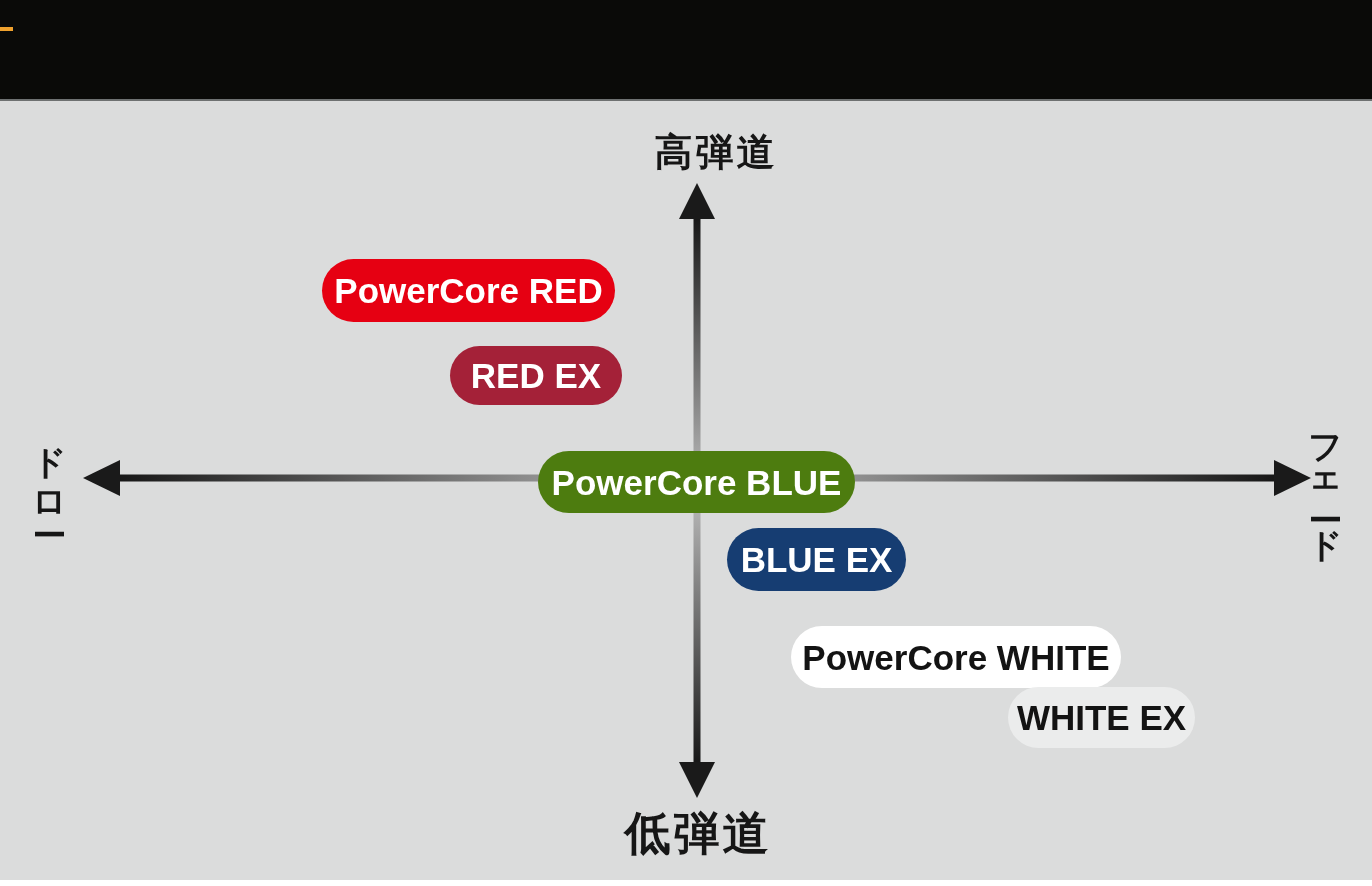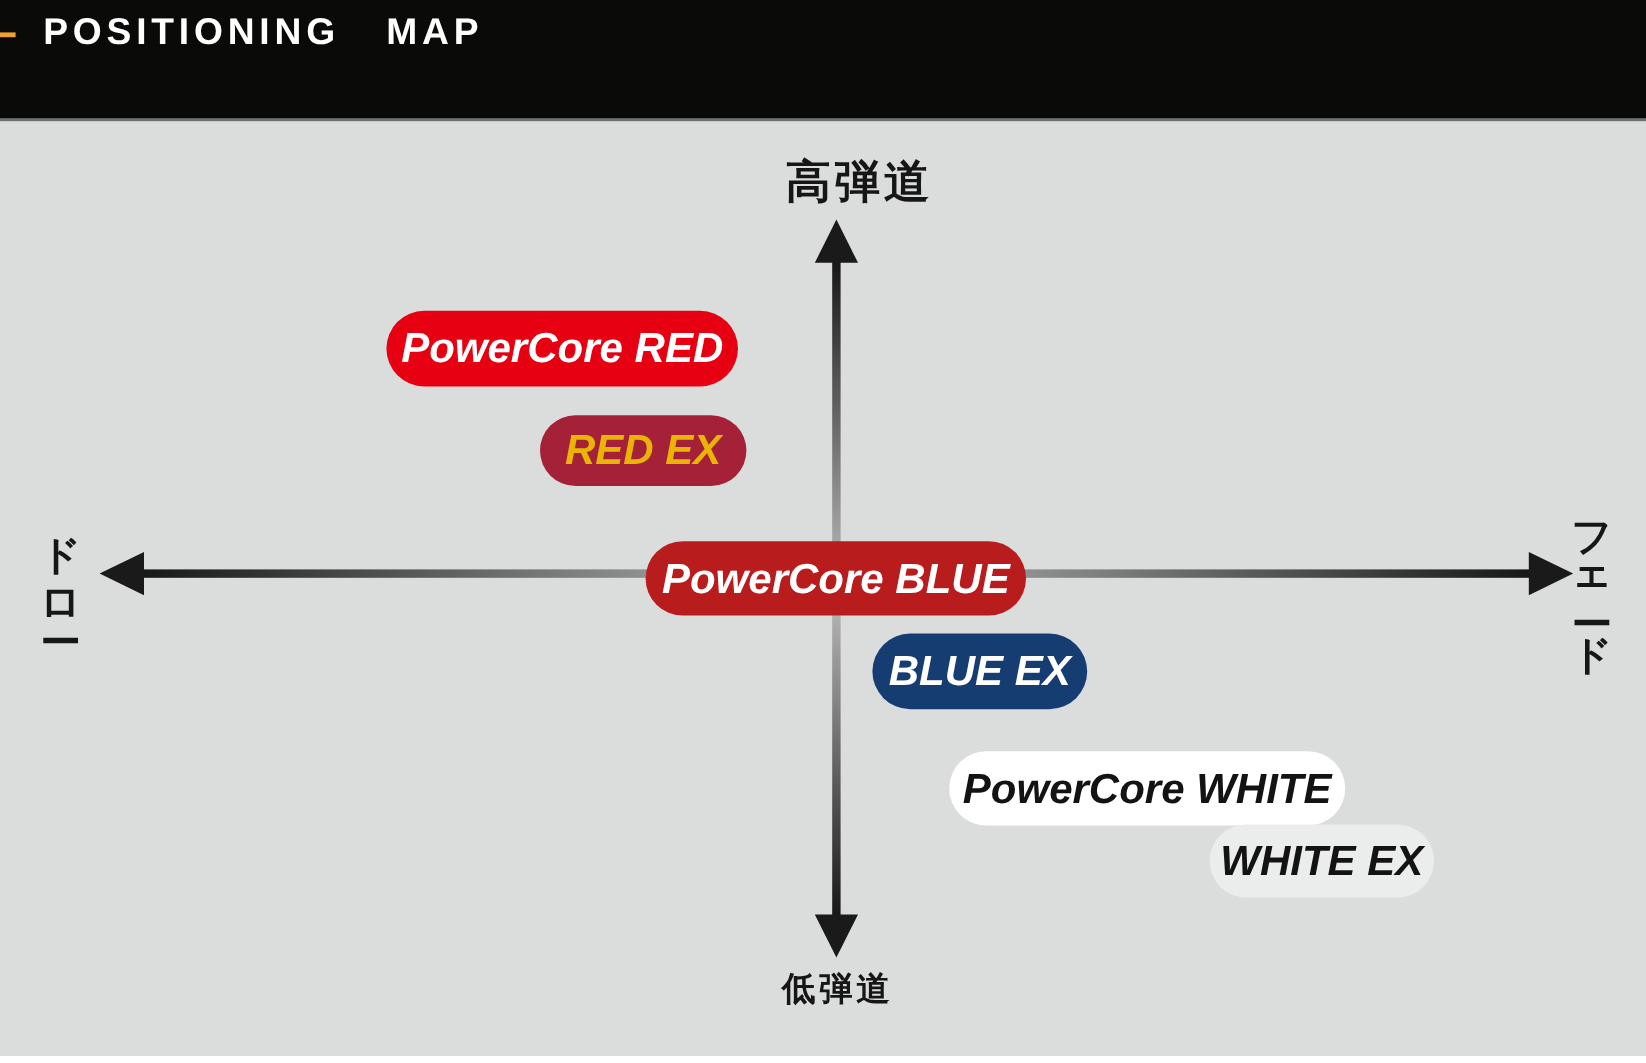--- a/index.html
+++ b/index.html
@@ -41,50 +41,48 @@
   .axis-label{
     position:absolute;color:#161616;font-weight:bold;line-height:1;
     font-family:"Liberation Sans",sans-serif;
     white-space:nowrap;
   }
   .axis-label.top{
     left:697px;top:133px;font-size:38px;letter-spacing:3px;
     transform:translateX(-50%);margin-left:19px;
   }
   .axis-label.bottom{
-    left:697px;top:810px;font-size:28px;letter-spacing:3px;
+    left:697px;top:810px;font-size:46px;letter-spacing:3px;
     transform:translateX(-50%);margin-left:1px;
   }
   .axis-label.left{
     left:33px;top:423px;font-size:34px;
     writing-mode:vertical-rl;text-orientation:mixed;letter-spacing:8px;
   }
   .axis-label.right{
     left:1309px;top:413px;font-size:34px;
     writing-mode:vertical-rl;text-orientation:mixed;letter-spacing:5px;
   }
   
   .pill{
     position:absolute;
     border-radius:999px;
     display:flex;align-items:center;justify-content:center;
     font-size:35px;font-weight:bold;line-height:1;
     white-space:nowrap;
     letter-spacing:0px;
-    font-style:italic;
   }
 </style>
 </head>
 <body>
 
 <div class="stage">
 
   <div class="header">
     <span class="accent-dash"></span>
-    <h1 class="page-title">POSITIONING MAP</h1>
   </div>
 
   <div class="map"></div>
   <div class="bottom-strip"></div>
 
   <svg class="axes-svg" viewBox="0 0 1372 886">
     <defs>
       <linearGradient id="vgrad" x1="0" y1="0" x2="0" y2="1">
         <stop offset="0" stop-color="#161616"></stop>
         <stop offset="0.5" stop-color="#bdbdbd"></stop>
@@ -104,20 +102,20 @@
     <polygon points="1311,478 1274,460 1274,496" fill="#1a1a1a"></polygon>
   </svg>
 
   <div class="axis-label top">高弾道</div>
   <div class="axis-label bottom">低弾道</div>
   <div class="axis-label left">ドロー</div>
   <div class="axis-label right">フェード</div>
 
   <div>
       <div class="pill" style="left: 322px; top: 259px; width: 293px; height: 63px; background: rgb(230, 0, 18); color: rgb(255, 255, 255);">PowerCore RED</div>
-      <div class="pill" style="left: 450px; top: 346px; width: 172px; height: 59px; background: rgb(164, 33, 56); color: #eab308;">RED EX</div>
-      <div class="pill" style="left: 538px; top: 451px; width: 317px; height: 62px; background: #b91c1c; color: rgb(255, 255, 255);">PowerCore BLUE</div>
+      <div class="pill" style="left: 450px; top: 346px; width: 172px; height: 59px; background: rgb(164, 33, 56); color: #ffffff;">RED EX</div>
+      <div class="pill" style="left: 538px; top: 451px; width: 317px; height: 62px; background: #4d7c0f; color: rgb(255, 255, 255);">PowerCore BLUE</div>
       <div class="pill" style="left: 727px; top: 528px; width: 179px; height: 63px; background: rgb(22, 61, 114); color: rgb(255, 255, 255);">BLUE EX</div>
       <div class="pill" style="left: 791px; top: 610px; width: 330px; height: 62px; background: rgb(255, 255, 255); color: rgb(19, 19, 19); margin-top: 16px;">PowerCore WHITE</div>
       <div class="pill" style="left: 1008px; top: 687px; width: 187px; height: 61px; background: rgb(235, 236, 236); color: rgb(19, 19, 19); text-align: center;">WHITE EX</div>
     </div>
 
 </div>
 
 </body></html>

